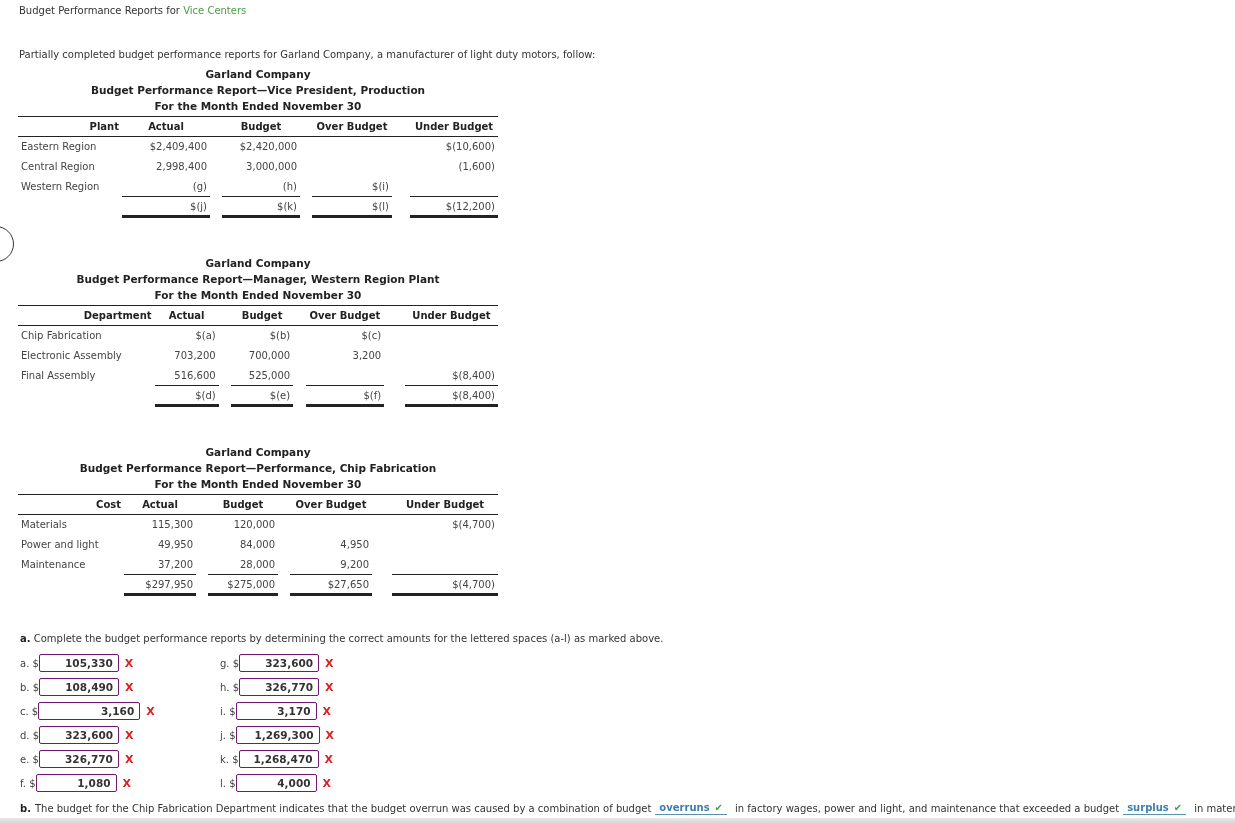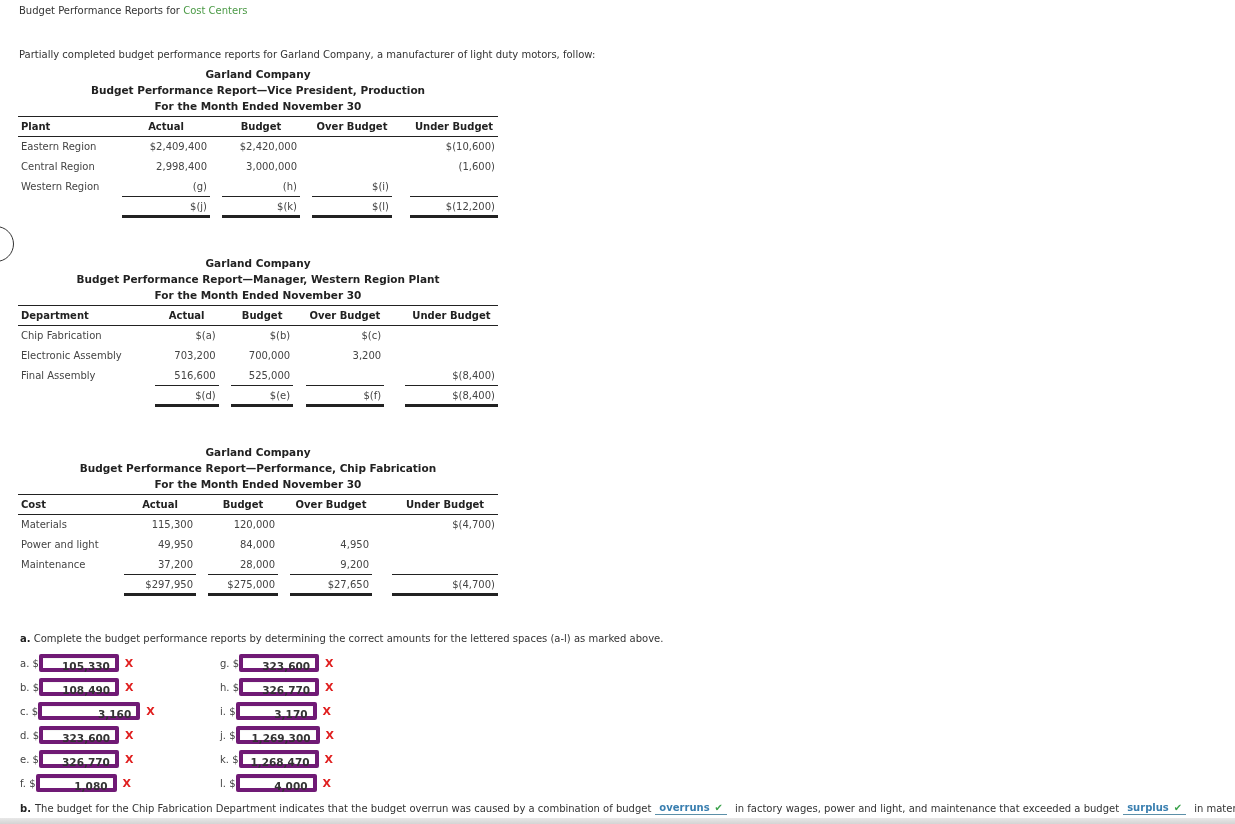--- a/index.html
+++ b/index.html
@@ -7,47 +7,47 @@
   body { font-family: "DejaVu Sans", "Liberation Sans", sans-serif; font-size: 10px; color: #333; position: relative; }
   .abs { position: absolute; }
   .title-line { left: 19px; top: 5px; font-size: 10px; color: #333; }
   .title-line .accent { color: #4b9a46; }
   .intro { left: 19px; top: 29px; font-size: 10px; color: #333; margin-top: 20px; }
 
   .report { position: absolute; left: 18px; width: 480px; }
   .rep-head { text-align: center; font-weight: bold; font-size: 10.5px; color: #222; line-height: 16px; width: 480px; }
   table.rep { border-collapse: collapse; width: 480px; margin-top: 2px; table-layout: fixed; }
   table.rep th { font-weight: bold; font-size: 10px; color: #222; height: 20px; border-top: 1.5px solid #222; border-bottom: 1.5px solid #222; padding: 0 3px; }
-  table.rep th.lbl { text-align: left; }
+  table.rep th.lbl { text-align: right; }
   table.rep td { font-size: 10px; color: #444; height: 20px; padding: 0 3px; text-align: right; vertical-align: middle; }
   table.rep td.lbl { text-align: left; color: #444; }
   table.rep tr.total td.num { border-top: 1px solid #222; border-bottom: 3px solid #222; }
   table.rep tr.total td.gap { border: none; }
   td.gap, th.gap { width: 10px; }
 
   .circle { position: absolute; left: -22px; top: 226px; width: 36px; height: 36px; border: 1.5px solid #333; border-radius: 50%; }
 
   .qa { left: 20px; top: 633px; font-size: 10px; color: #333; }
   .qa b { color: #222; }
   .ans { position: absolute; height: 20px; display: flex; align-items: center; font-size: 10px; color: #444; }
   .ans .letter { display: inline-block; }
-  .ans .box { display: inline-block; height: 18px; border: 4px solid #701a75; border-radius: 2px; text-align: right; padding: 0 5px; line-height: 16px; font-weight: bold; font-size: 10.5px; color: #333; background: #fff; box-shadow: inset 0 1px 1px rgba(0,0,0,0.05); }
+  .ans .box { display: inline-block; height: 18px; border: 1px solid #701a75; border-radius: 2px; text-align: right; padding: 0 5px; line-height: 16px; font-weight: bold; font-size: 10.5px; color: #333; background: #fff; box-shadow: inset 0 1px 1px rgba(0,0,0,0.05); }
   .ans .x { color: #e02020; font-weight: bold; font-size: 11px; margin-left: 6px; }
 
   .partb { left: 20px; top: 802px; font-size: 10px; color: #333; white-space: nowrap; display: flex; align-items: center; }
   .partb b { color: #222; margin-right: 4px; }
   .sel { display: inline-block; border-bottom: 1px solid #5b8fa8; color: #3a7fb0; font-weight: bold; padding: 0 4px 1px 4px; margin: 0 8px 0 4px; }
   .sel .chk { color: #3aa24a; margin-left: 5px; font-weight: bold; }
   .bottom-bar { left: 0; top: 818px; width: 1235px; height: 6px; background: linear-gradient(#e8e8e8, #d4d4d4); }
 </style>
 </head>
 <body>
 
 <div class="abs title-line">
-  <span>Budget Performance Reports for </span><span class="accent">Cost Centers</span>
+  <span>Budget Performance Reports for </span><span class="accent">Vice Centers</span>
 </div>
 <div class="abs intro">Partially completed budget performance reports for Garland Company, a manufacturer of light duty motors, follow:</div>
 
 <div class="circle"></div>
 
 <div class="report" style="top:66px;">
   <div class="rep-head">Garland Company</div>
   <div class="rep-head">Budget Performance Report—Vice President, Production</div>
   <div class="rep-head">For the Month Ended November 30</div>
   <table class="rep">

